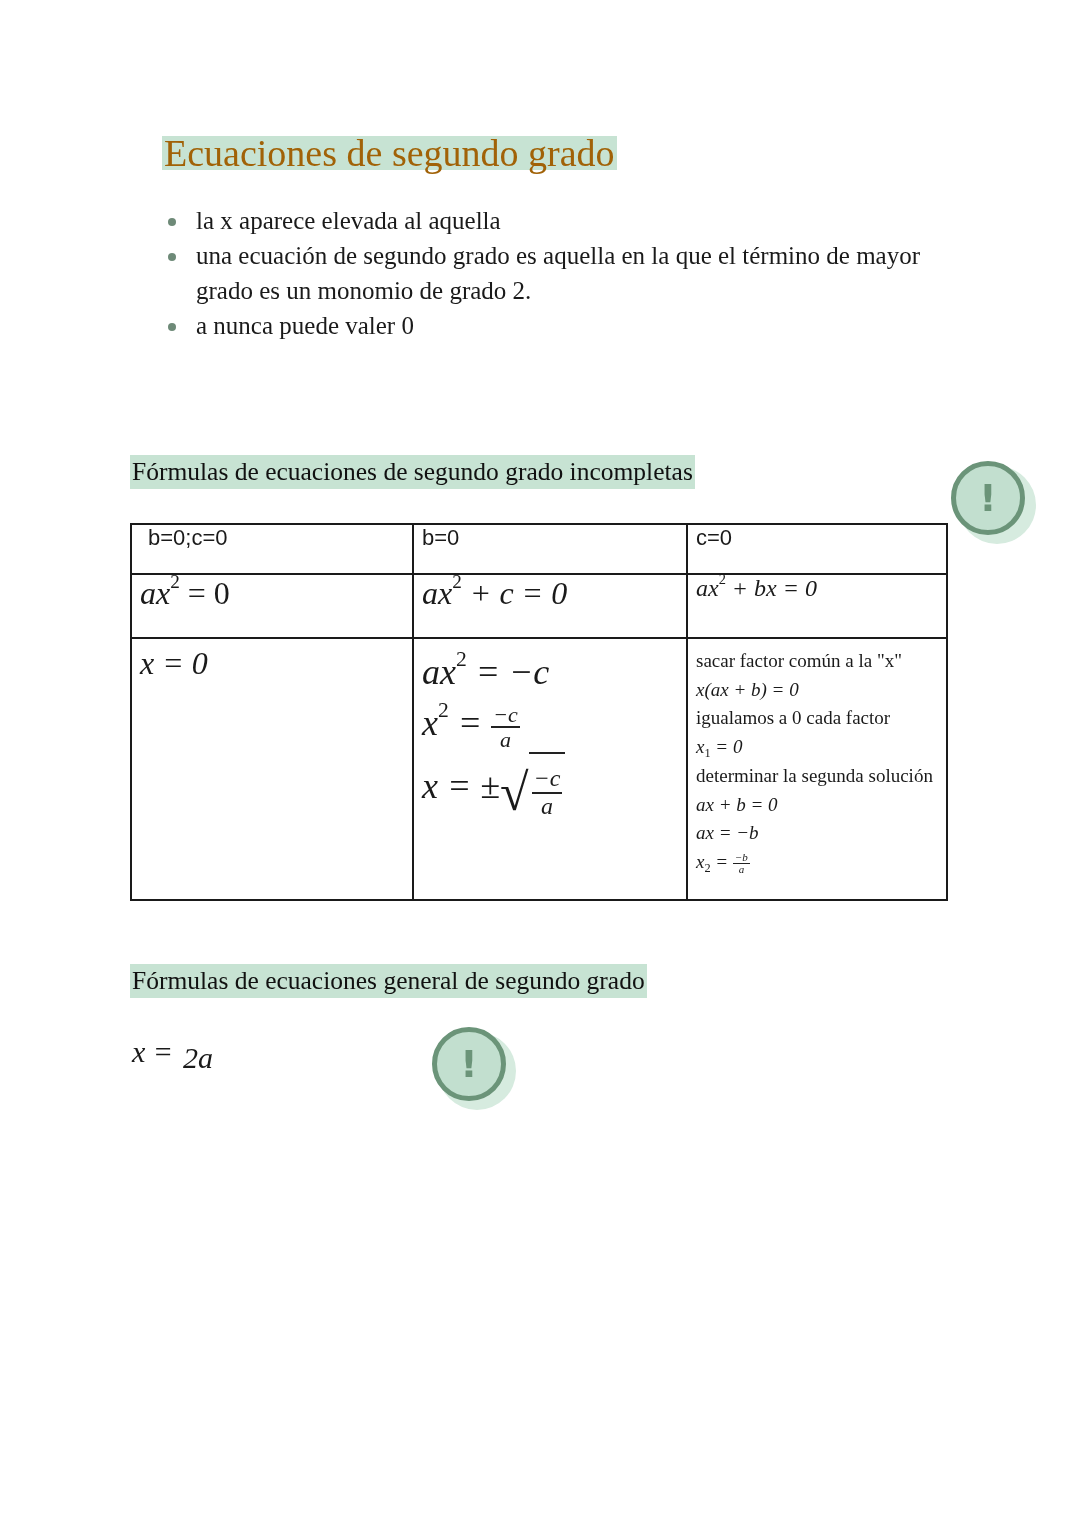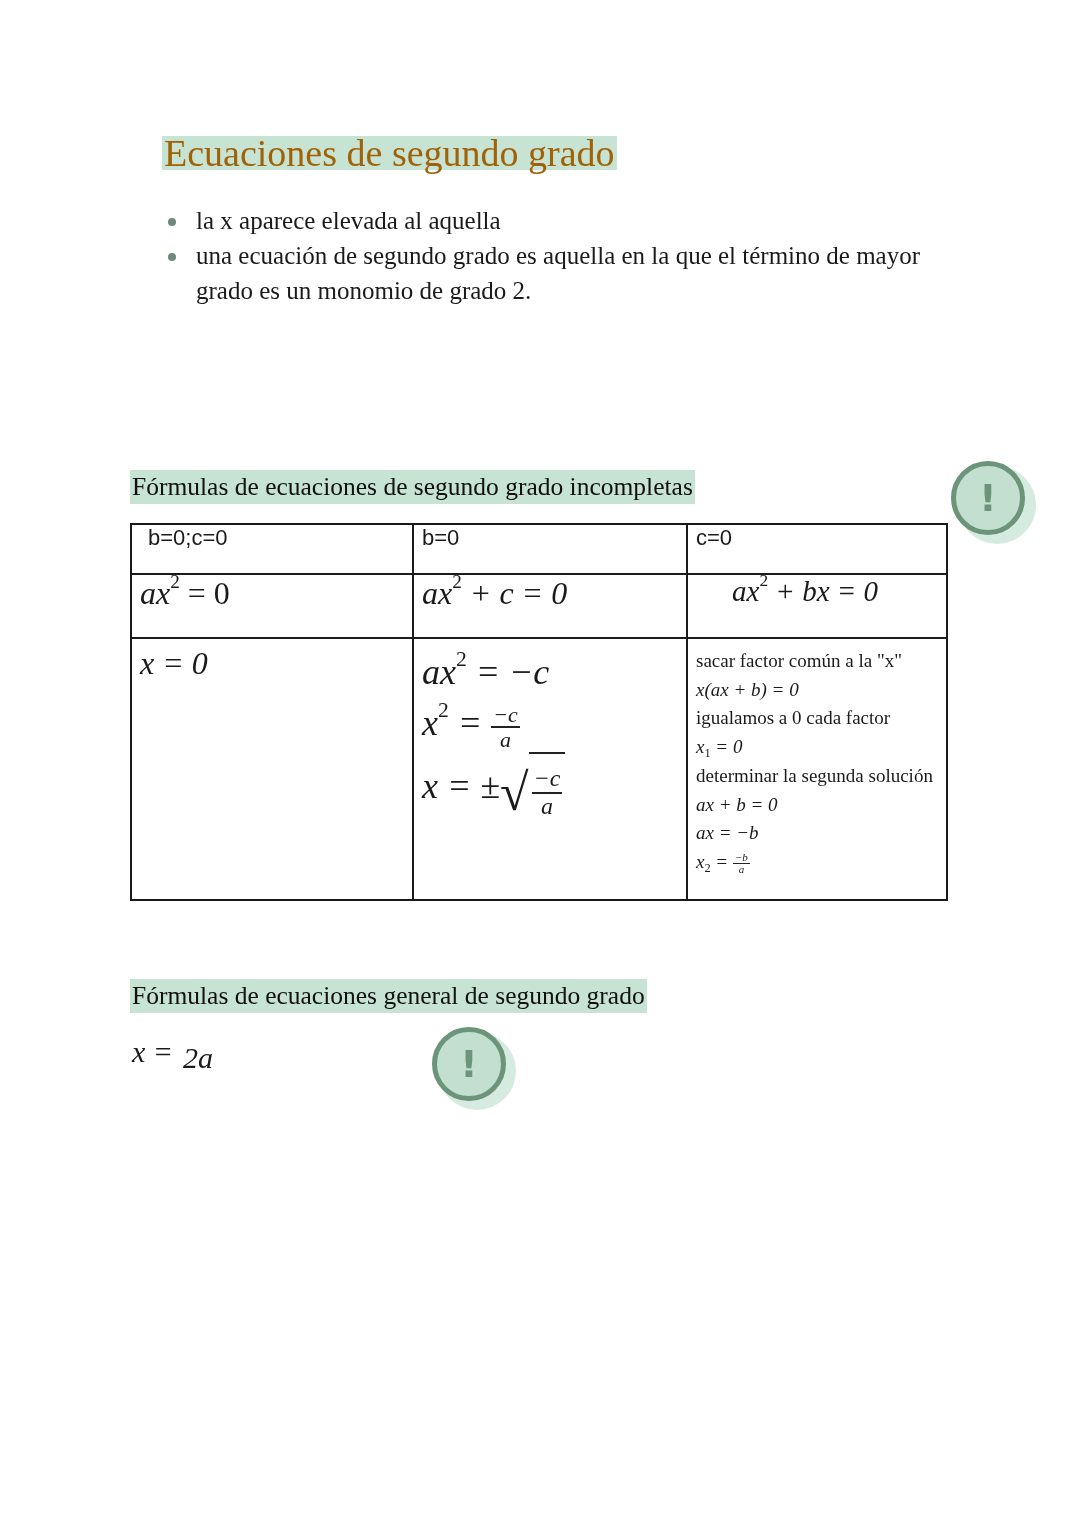--- a/index.html
+++ b/index.html
@@ -1,21 +1,21 @@
 <!DOCTYPE html>
 <html><head>
 <meta charset="utf-8">
 <style>
   html, body { margin:0; padding:0; background:#ffffff; }
   body { width:1080px; height:1525px; position:relative; overflow:hidden;
          font-family:"DejaVu Serif", serif; color:#1a1a1a; }
   .abs { position:absolute; }
   .hl { background:#c7e3d3; padding:0 2px; line-height:34px; display:inline-block; white-space:nowrap; }
   .title { left:130px; top:131px; font-family:"Liberation Serif", serif; font-size:38px; color:#a16207;margin-left:32px; }
-  .h2 { font-family:"Liberation Serif", serif; font-size:25.5px; color:#111; line-height:32px;margin-top:15px; }
+  .h2 { font-family:"Liberation Serif", serif; font-size:25.5px; color:#111; line-height:32px; }
   .bullets { left:160px; top:203px; width:800px; font-family:"Liberation Serif", serif; font-size:25px; }
   .bullet { position:relative; padding-left:36px; line-height:35px; }
   .bullet::before { content:""; position:absolute; left:8px; top:15px; width:8px; height:8px; border-radius:50%; background:#6e8a78; }
   .math { font-family:"Liberation Serif", serif; font-style:italic; }
   .mrm { font-style:normal; }
   sup.s { font-size:0.6em; vertical-align:0.85em; line-height:0; font-style:normal; }
   sub.s { font-size:0.65em; vertical-align:-0.3em; line-height:0; font-style:normal; }
   table.t { position:absolute; left:130px; top:523px; width:818px; border-collapse:collapse; }
   table.t td { border:2px solid #1a1a1a; vertical-align:top; padding:0 8px; }
   .hdr td { height:48px; font-family:"Liberation Sans", sans-serif; font-size:22px; vertical-align:middle; }
@@ -35,20 +35,21 @@
 </head>
 <body>
 
 <div class="abs title">
   <span class="hl">Ecuaciones de segundo grado</span>
 </div>
 
 <div class="abs bullets">
   <div class="bullet"><span>la x aparece elevada al aquella</span></div>
   <div class="bullet" style="width:760px;"><span>una ecuación de segundo grado es aquella en la que el término de mayor grado es un monomio de grado 2.</span></div>
+  <div class="bullet"><span>a nunca puede valer 0</span></div>
 </div>
 
 <div class="abs h2" style="left:130px; top:455px;">
   <span class="hl">Fórmulas de ecuaciones de segundo grado incompletas</span>
 </div>
 
 <div class="abs badge-shadow" style="left:958px; top:466px;"></div>
 <div class="abs badge" style="left:951px; top:461px;">
   <span>!</span>
 </div>
@@ -56,21 +57,21 @@
 <table class="t">
   <tbody>
       <tr class="hdr">
     <td style="width:256px;padding-left:16px;">b=0;c=0</td>
     <td style="width:256px;">b=0</td>
     <td>c=0</td>
   </tr>
   <tr class="eq">
     <td><span class="math" style="font-size:32px;"><span>ax</span><sup class="s">2</sup><span class="mrm"> = 0</span></span></td>
     <td><span class="math" style="font-size:32px;"><span>ax</span><sup class="s">2</sup><span> + c = 0</span></span></td>
-    <td><span class="math" style="font-size:29px;margin-left:36px;"><span>ax</span><sup class="s">2</sup><span> + bx = 0</span></span></td>
+    <td><span class="math" style="font-size:24px;"><span>ax</span><sup class="s">2</sup><span> + bx = 0</span></span></td>
   </tr>
   <tr class="sol">
     <td style="padding-top:6px;">
       <span class="math" style="font-size:32px;">x = 0</span>
     </td>
     <td style="padding-top:10px;">
       <div class="math" style="font-size:36px; line-height:46px;">
         <span>ax</span><sup class="s">2</sup><span> = −c</span>
       </div>
       <div class="math" style="font-size:36px; line-height:56px;">

